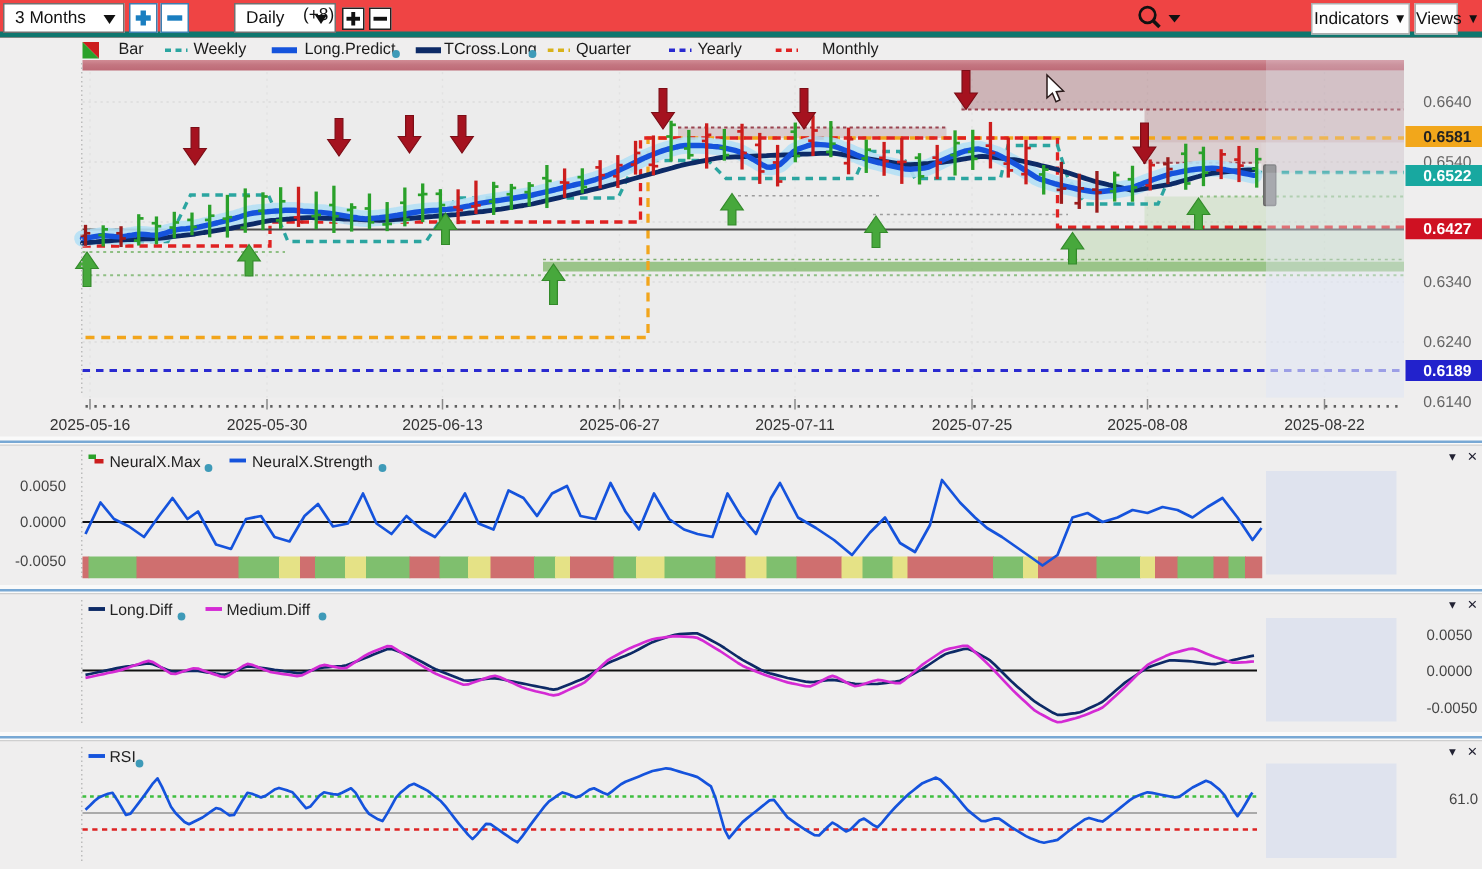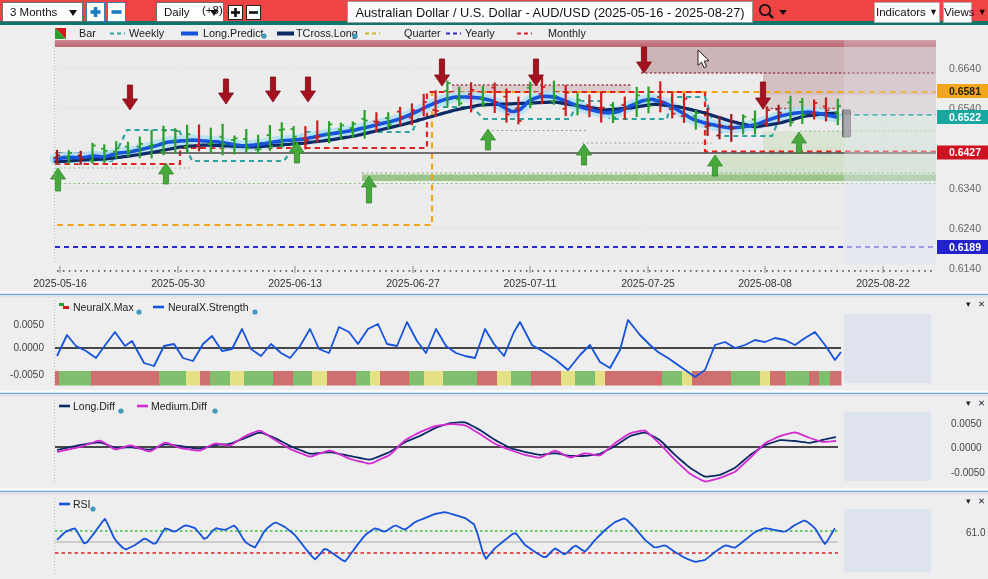--- a/index.html
+++ b/index.html
@@ -43,21 +43,20 @@
       <svg width="13" height="13">
         <rect x="2" y="5.2" width="9" height="2.6" fill="#111"></rect>
         <rect x="5.2" y="2" width="2.6" height="9" fill="#111"></rect>
       </svg>
     </div>
   <div class="pm2" style="left:246px;">
       <svg width="13" height="13">
         <rect x="2" y="5.2" width="9" height="2.6" fill="#111"></rect>
       </svg>
     </div>
-  <div id="title">Australian Dollar / U.S. Dollar - AUD/USD (2025-05-16 - 2025-08-27)</div>
   <svg width="30" height="22" style="left:757px;top:2px;z-index:6;">
     <circle cx="8" cy="8" r="5.2" fill="none" stroke="#111" stroke-width="1.8"></circle>
     <line x1="11.8" y1="11.8" x2="16" y2="16" stroke="#111" stroke-width="2.4"></line>
     <path d="M22 8 L30 8 L26 13 Z" fill="#111"></path>
   </svg>
   <div class="tbtn" style="left:874px;width:66px;">Indicators <b>▼</b></div>
   <div class="tbtn" style="left:943px;width:29px;">Views <b>▼</b></div>
 </div>
 <div id="legend">
   <svg width="20" height="13" style="position:absolute;left:54px;top:0;">
@@ -79,21 +78,21 @@
   <svg width="18" height="13" style="position:absolute;left:277px;top:0;">
     <line x1="0" y1="6.5" x2="17" y2="6.5" stroke="#0d2a66" stroke-width="4"></line>
     </svg>
   <span class="li" style="left:296px;">TCross.Long</span>
   <svg width="10" height="13" style="position:absolute;left:351px;top:3px;">
       <circle cx="4" cy="6" r="2.6" fill="#3e9ab8"></circle>
     </svg>
   <svg width="16" height="13" style="position:absolute;left:365px;top:0;">
     <line x1="0" y1="6.5" x2="15" y2="6.5" stroke="#d8b21a" stroke-width="2.2" stroke-dasharray="4,3"></line>
     </svg>
-  <span class="li" style="left:404px;text-align:right;">Quarter</span>
+  <span class="li" style="left:384px;text-align:right;">Quarter</span>
   <svg width="16" height="13" style="position:absolute;left:446px;top:0;">
     <line x1="0" y1="6.5" x2="15" y2="6.5" stroke="#2a2ad0" stroke-width="2.2" stroke-dasharray="4,3"></line>
     </svg>
   <span class="li" style="left:465px;">Yearly</span>
   <svg width="16" height="13" style="position:absolute;left:517px;top:0;">
     <line x1="0" y1="6.5" x2="15" y2="6.5" stroke="#e02222" stroke-width="2.2" stroke-dasharray="4,3"></line>
     </svg>
   <span class="li" style="left:548px;">Monthly</span>
 </div>
 <svg width="988" height="579" viewBox="0 0 988 579">

